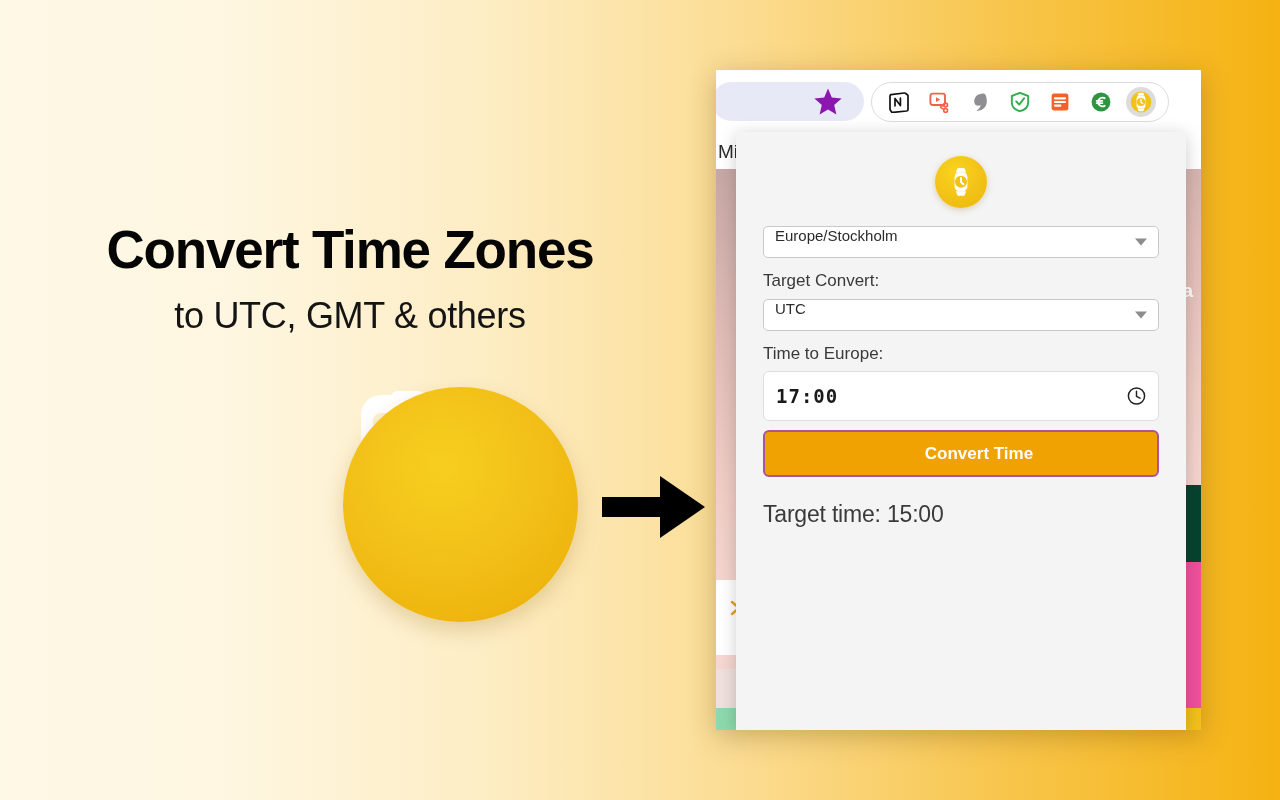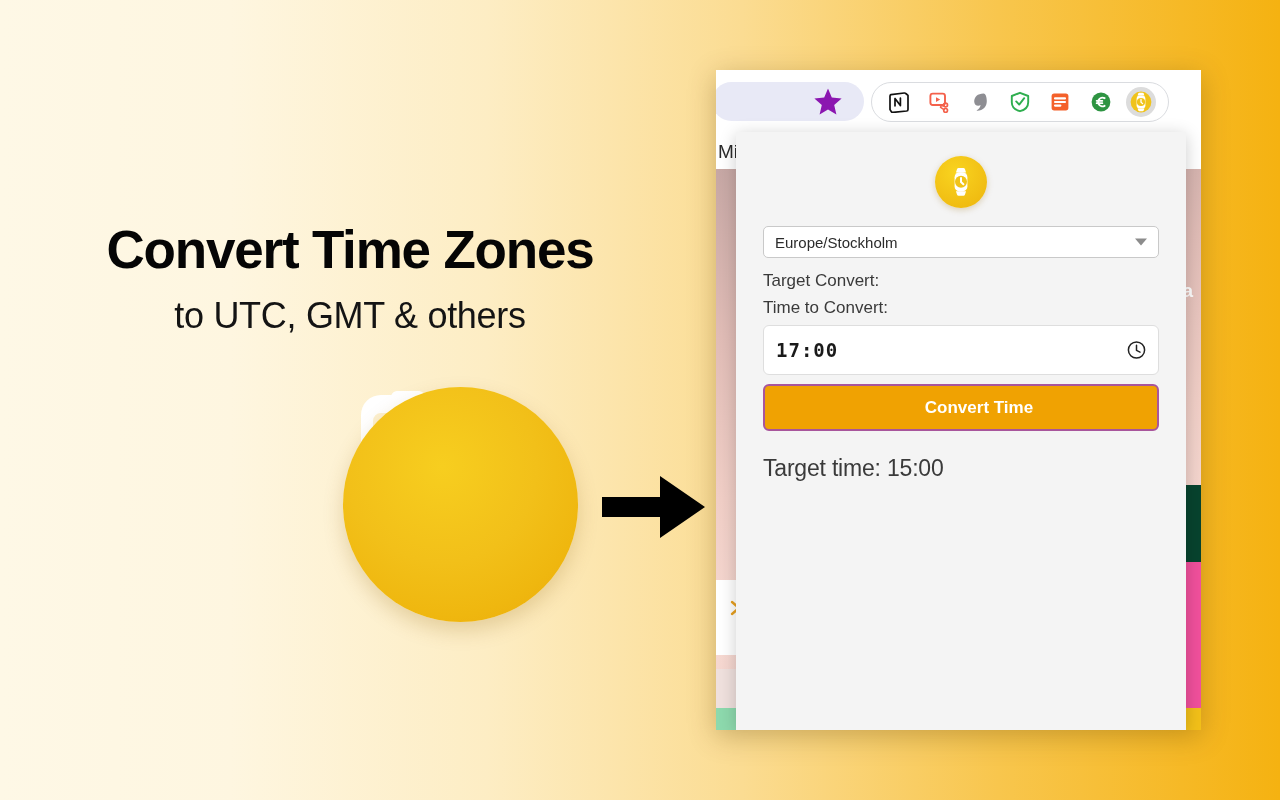--- a/index.html
+++ b/index.html
@@ -127,21 +127,21 @@
   .popup-title {
     text-align:center; font-size:30px; font-weight:bold;
     color:#2b2b2b; letter-spacing:-0.4px; margin-bottom:26px;
   }
   .field-label {
     font-size:17px; color:#3a3a3a; margin-bottom:8px; line-height:1.1;
   }
   .select-box {
     position:relative; height:32px; background:#fff;
     border:1px solid #C9C9C9; border-radius:5px;
-    display:flex; align-items:center; padding:0 11px;
+    display:flex; align-items:flex-start; padding:0 11px;
     font-size:15px; color:#2b2b2b; margin-bottom:14px;
   }
   .caret {
     position:absolute; right:11px; top:50%; transform:translateY(-50%);
     width:0; height:0; border-left:6px solid transparent;
     border-right:6px solid transparent; border-top:7px solid #8C8C8C;
   }
   .time-box {
     position:relative; height:50px; background:#fff;
     border:1px solid #DEDEDE; border-radius:6px;
@@ -303,22 +303,26 @@
         </svg>
       </div>
 
 
       <div class="select-box">
         <span>Europe/Stockholm</span>
         <span class="caret"></span>
       </div>
 
       <div class="field-label">Target Convert:</div>
-
-      <div class="field-label">Time to Convert:</div>
+      <div class="select-box">
+        <span>UTC</span>
+        <span class="caret"></span>
+      </div>
+
+      <div class="field-label">Time to Europe:</div>
       <div class="time-box">
         <span class="time-val" placeholder="--:--">17:00</span>
         <svg class="clock-ico" width="19" height="19" viewBox="0 0 19 19">
           <circle cx="9.5" cy="9.5" r="8.1" fill="none" stroke="#222" stroke-width="1.5"></circle>
           <path d="M9.5 4.8 V9.8 L13 11.6" fill="none" stroke="#222" stroke-width="1.5" stroke-linecap="round" stroke-linejoin="round"></path>
         </svg>
       </div>
 
       <div class="convert-btn">Convert Time</div>
 

